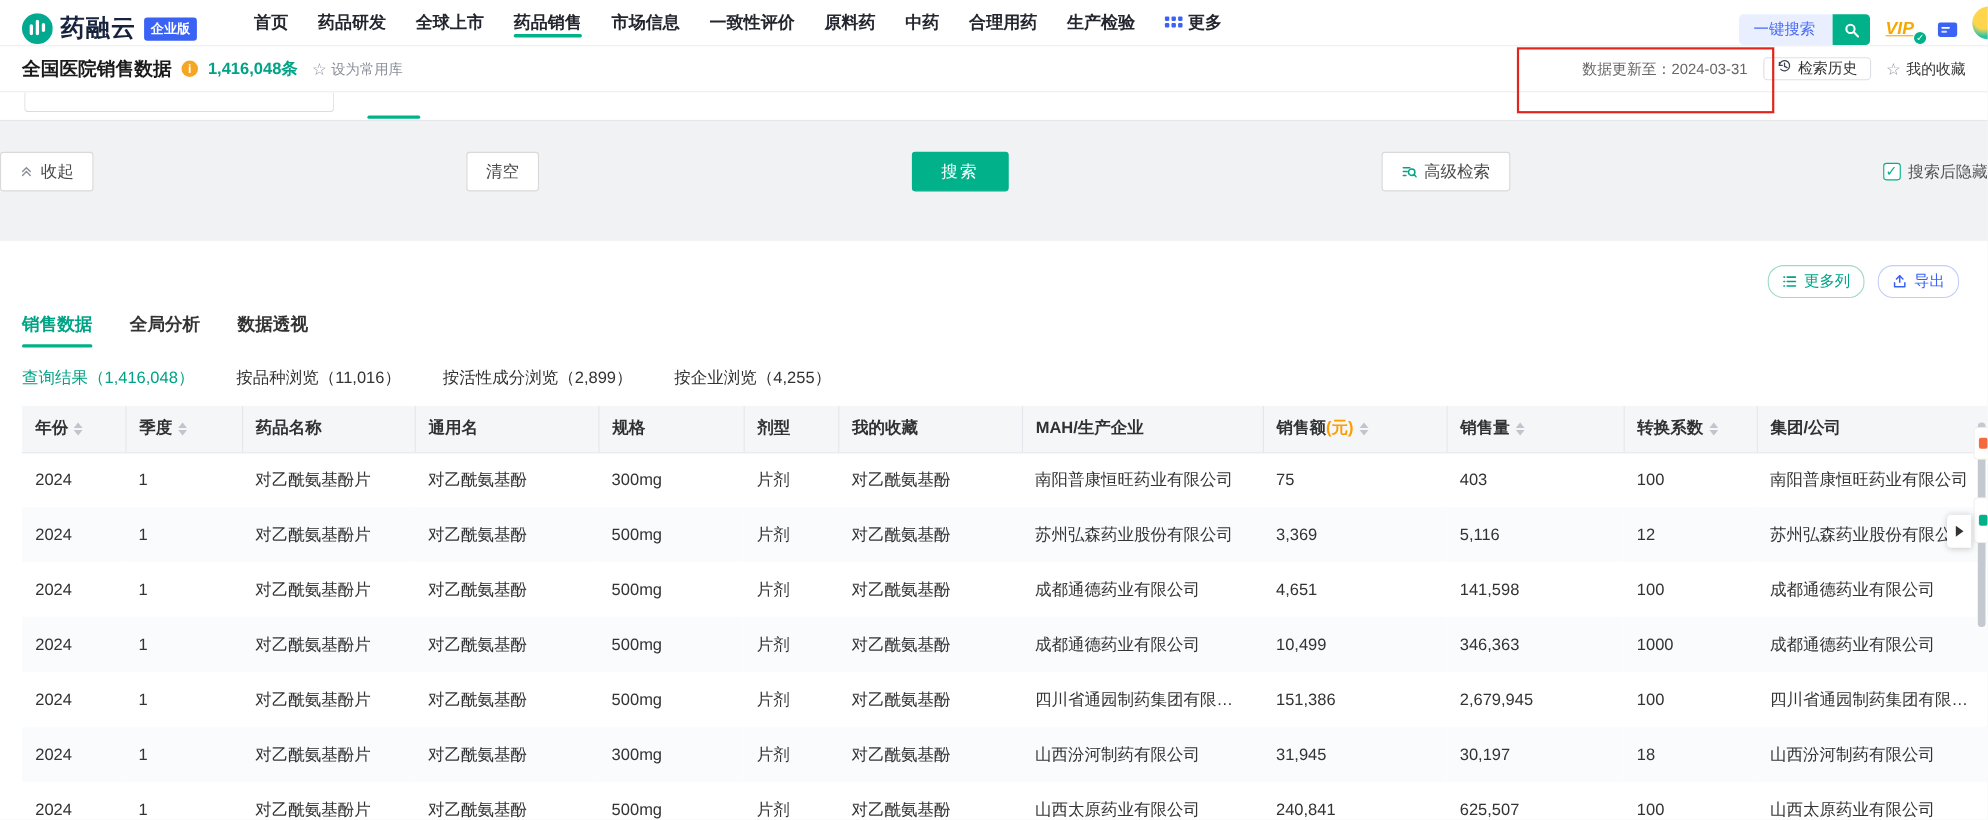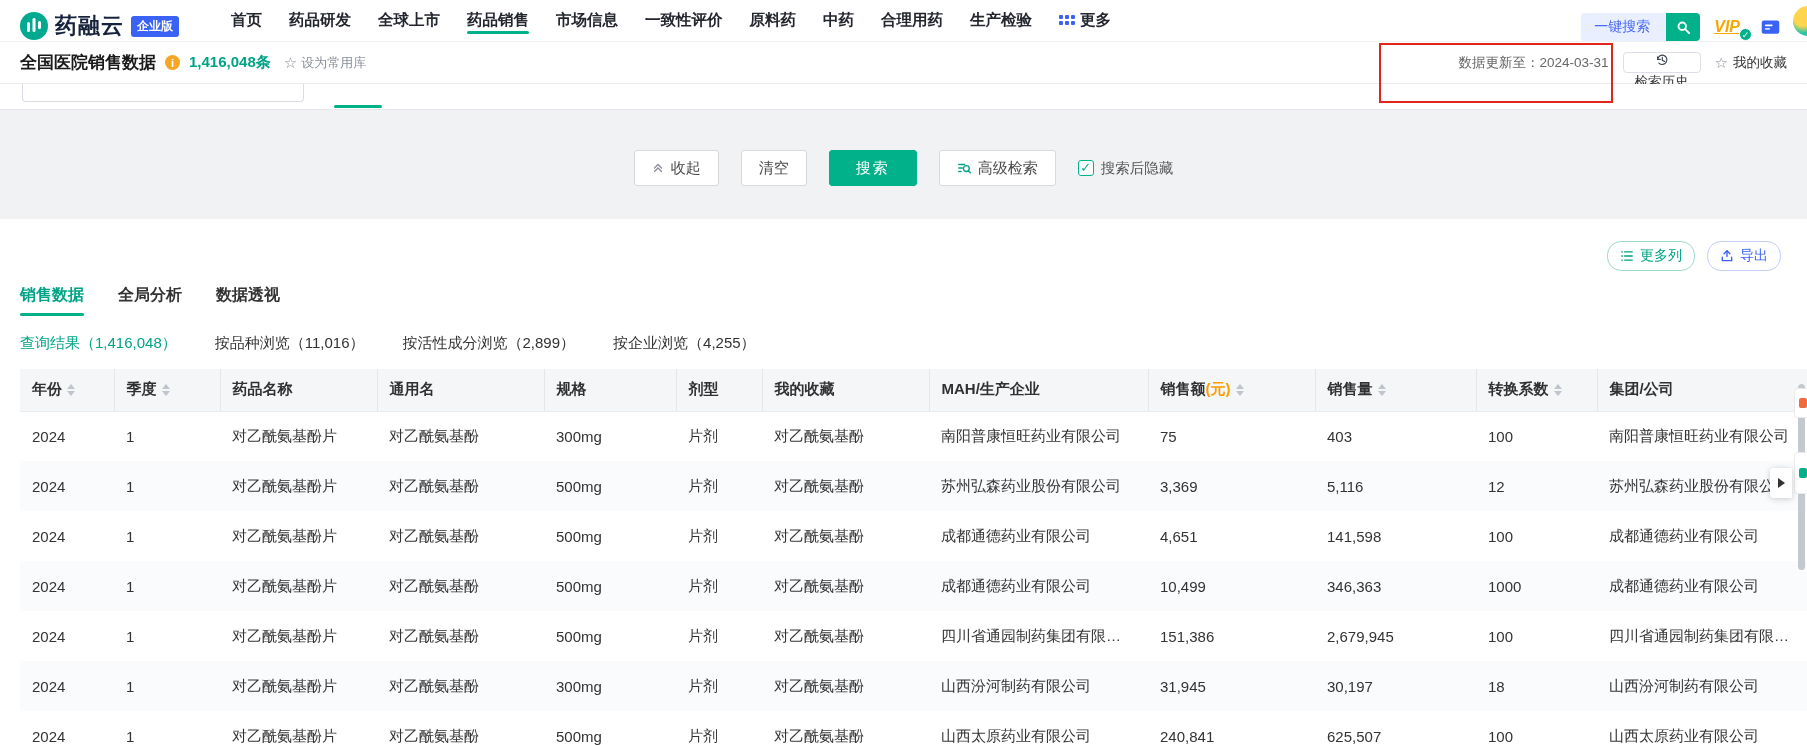--- a/index.html
+++ b/index.html
@@ -34,32 +34,32 @@
   .avatar { position:absolute; left:1793px; top:6px; width:30px; height:30px; border-radius:50%; background:radial-gradient(circle at 35% 35%, #ffd54d 0 35%, #27c4a8 60%); cursor:pointer; }
 
   
   .subheader { height:42px; background:#fff; border-bottom:1px solid #ececec; display:flex; align-items:center; padding:0 20px; gap:9px; }
   .page-title { font-size:17px; font-weight:800; color:#1a1a1a; }
   .info-icon { width:15px; height:15px; border-radius:50%; background:#f5a623; color:#fff; font-size:11px; font-weight:800; display:flex; align-items:center; justify-content:center; cursor:pointer; }
   .record-count { color:#00a386; font-weight:800; font-size:15px; }
   .set-fav { color:#8a8f99; font-size:13px; display:flex; align-items:center; gap:4px; cursor:pointer; margin-left:4px; }
   .subheader-right { margin-left:auto; display:flex; align-items:center; gap:14px; }
   .update-text { color:#666; font-size:13.5px; }
-  .history-chip { display:flex; align-items:center; gap:6px; border:1px solid #dcdfe6; border-radius:4px; background:#fff; height:21px; padding:0 11px; font-size:13.5px; color:#333; cursor:pointer;flex-direction:column; }
+  .history-chip { display:flex; align-items:flex-start; gap:6px; border:1px solid #dcdfe6; border-radius:4px; background:#fff; height:21px; padding:0 11px; font-size:13.5px; color:#333; cursor:pointer; }
   .collect { display:flex; align-items:center; gap:5px; font-size:13.5px; color:#333; cursor:pointer; }
   .star { color:#8a8f99; font-size:15px; }
 
   
   .form-strip { height:26px; background:#fff; border-bottom:1px solid #e4e6ea; position:relative; }
   .input-fragment { position:absolute; left:22px; top:0; width:282px; height:18px; border:1px solid #d9dce3; border-top:none; border-radius:0 0 4px 4px; }
   .tab-underline-fragment { position:absolute; left:334px; bottom:1px; width:48px; height:3px; background:#00b189; border-radius:2px; }
 
   
   .grey-band { height:109px; background:#f1f2f4; }
-  .actions-row { display:flex; justify-content:center; align-items:center; gap:22px; padding-top:40px; }
+  .actions-row { display:flex; justify-content:space-between; align-items:center; gap:32px; padding-top:28px; }
   .btn { height:36px; padding:0 17px; border-radius:3px; font-size:15px; display:inline-flex; align-items:center; gap:7px; background:#fff; border:1px solid #d9d9d9; color:#4a4a4a; cursor:pointer; font-family:inherit; }
   .btn-primary { background:#00b189; border-color:#00b189; color:#fff; padding:0 26px; letter-spacing:2px; }
   .hide-check { display:flex; align-items:center; gap:7px; cursor:pointer; }
   .checkbox { width:16px; height:16px; border:1.5px solid #00b189; border-radius:3px; background:#fff; position:relative; }
   .checkbox.checked::after { content:"\2713"; position:absolute; left:1.5px; top:-1.5px; color:#00b189; font-size:13px; font-weight:800; }
   .hide-label { color:#555; font-size:14.5px; }
 
   
   .card { background:#fff; height:526px; overflow:hidden; position:relative; }
   .toolbar-row { display:flex; justify-content:flex-end; gap:12px; padding:22px 26px 0 0; }

